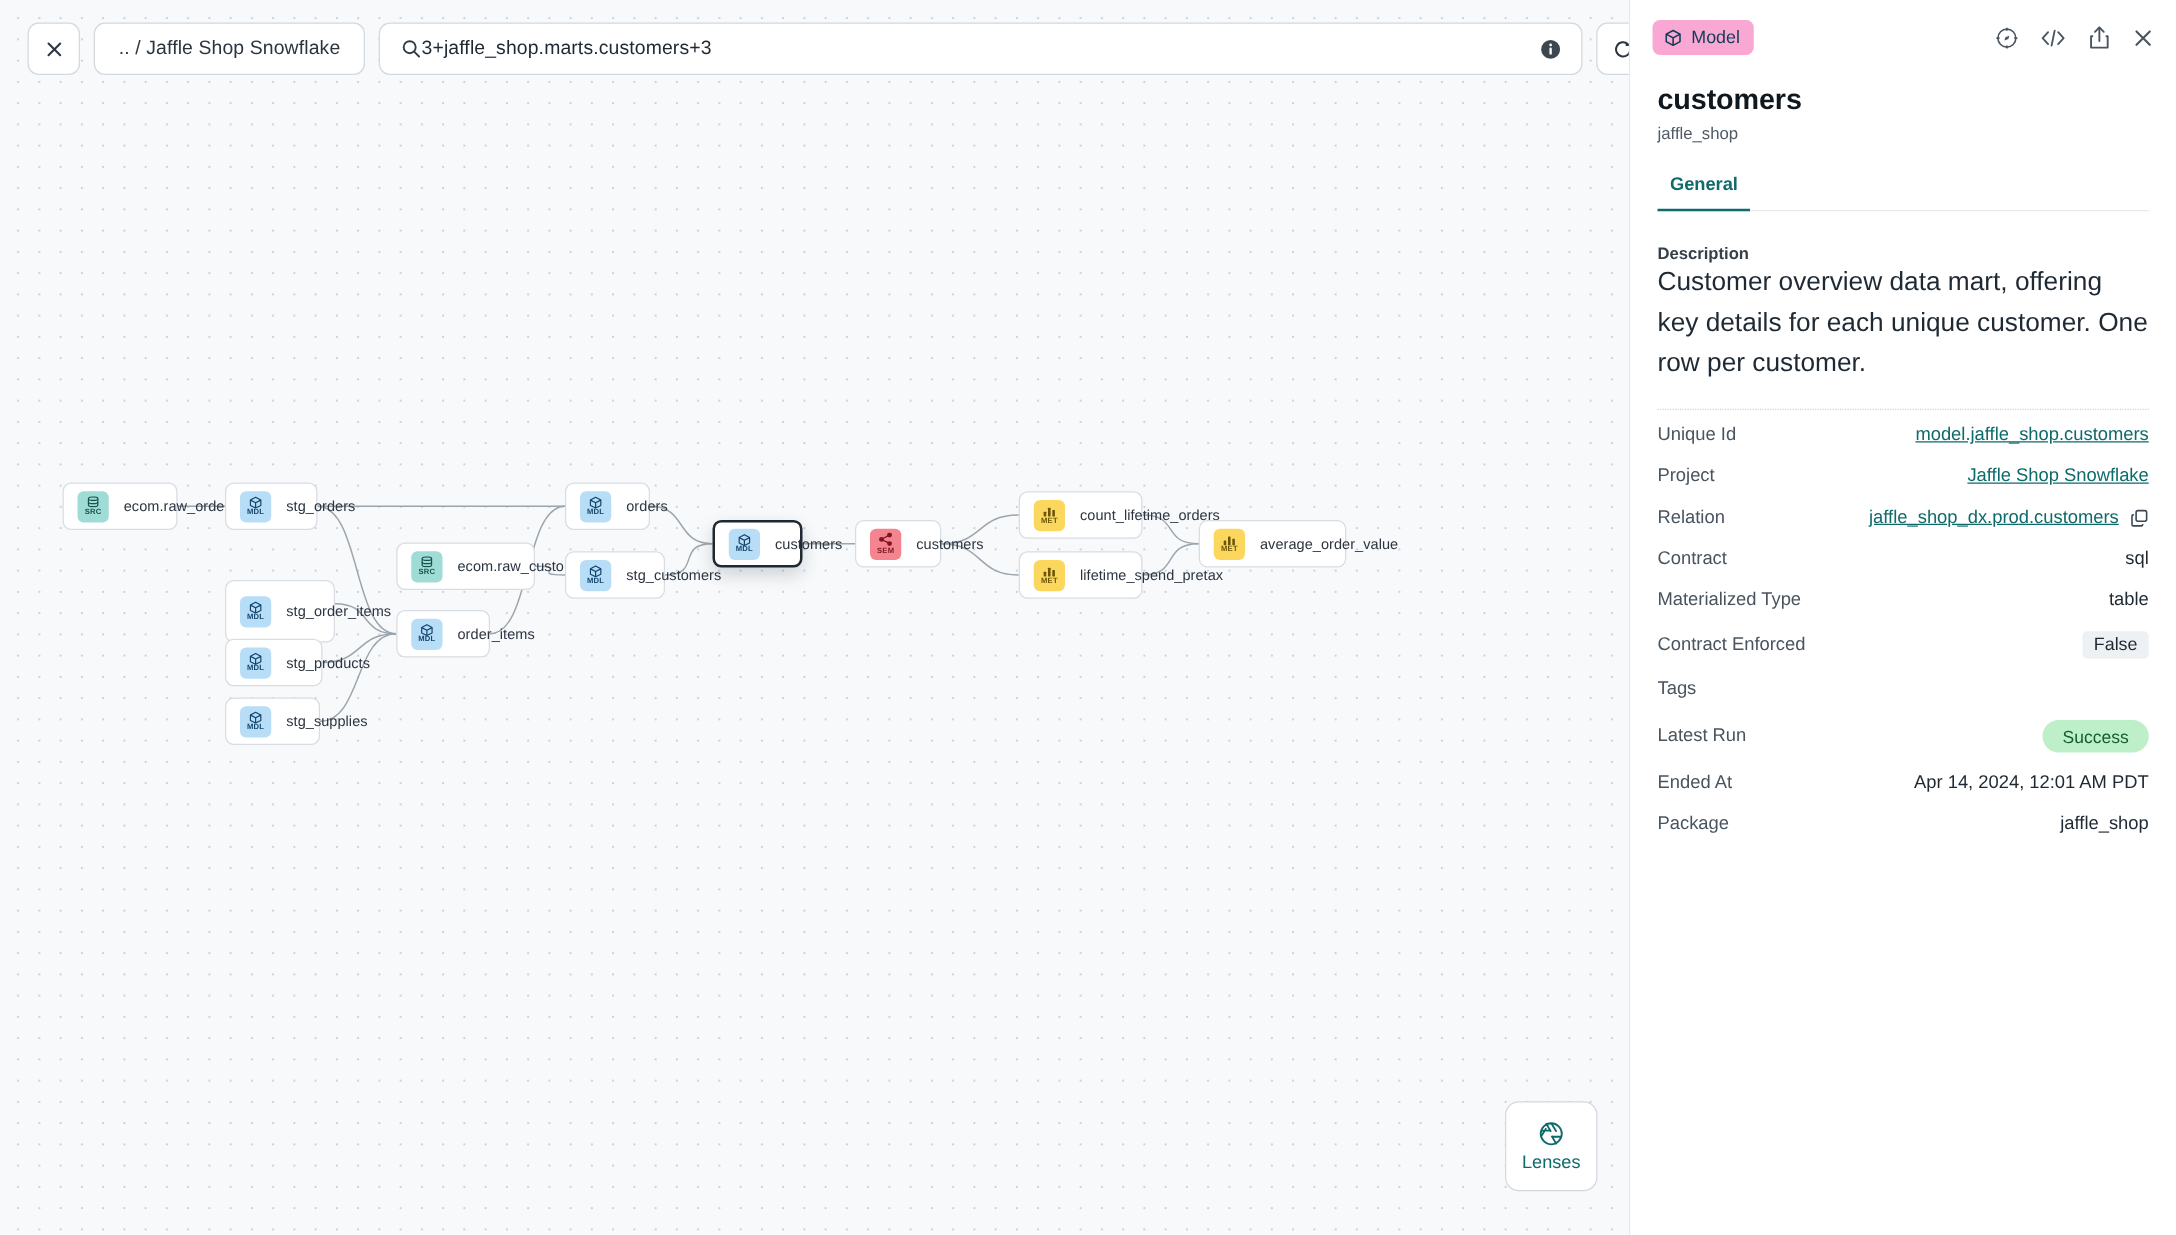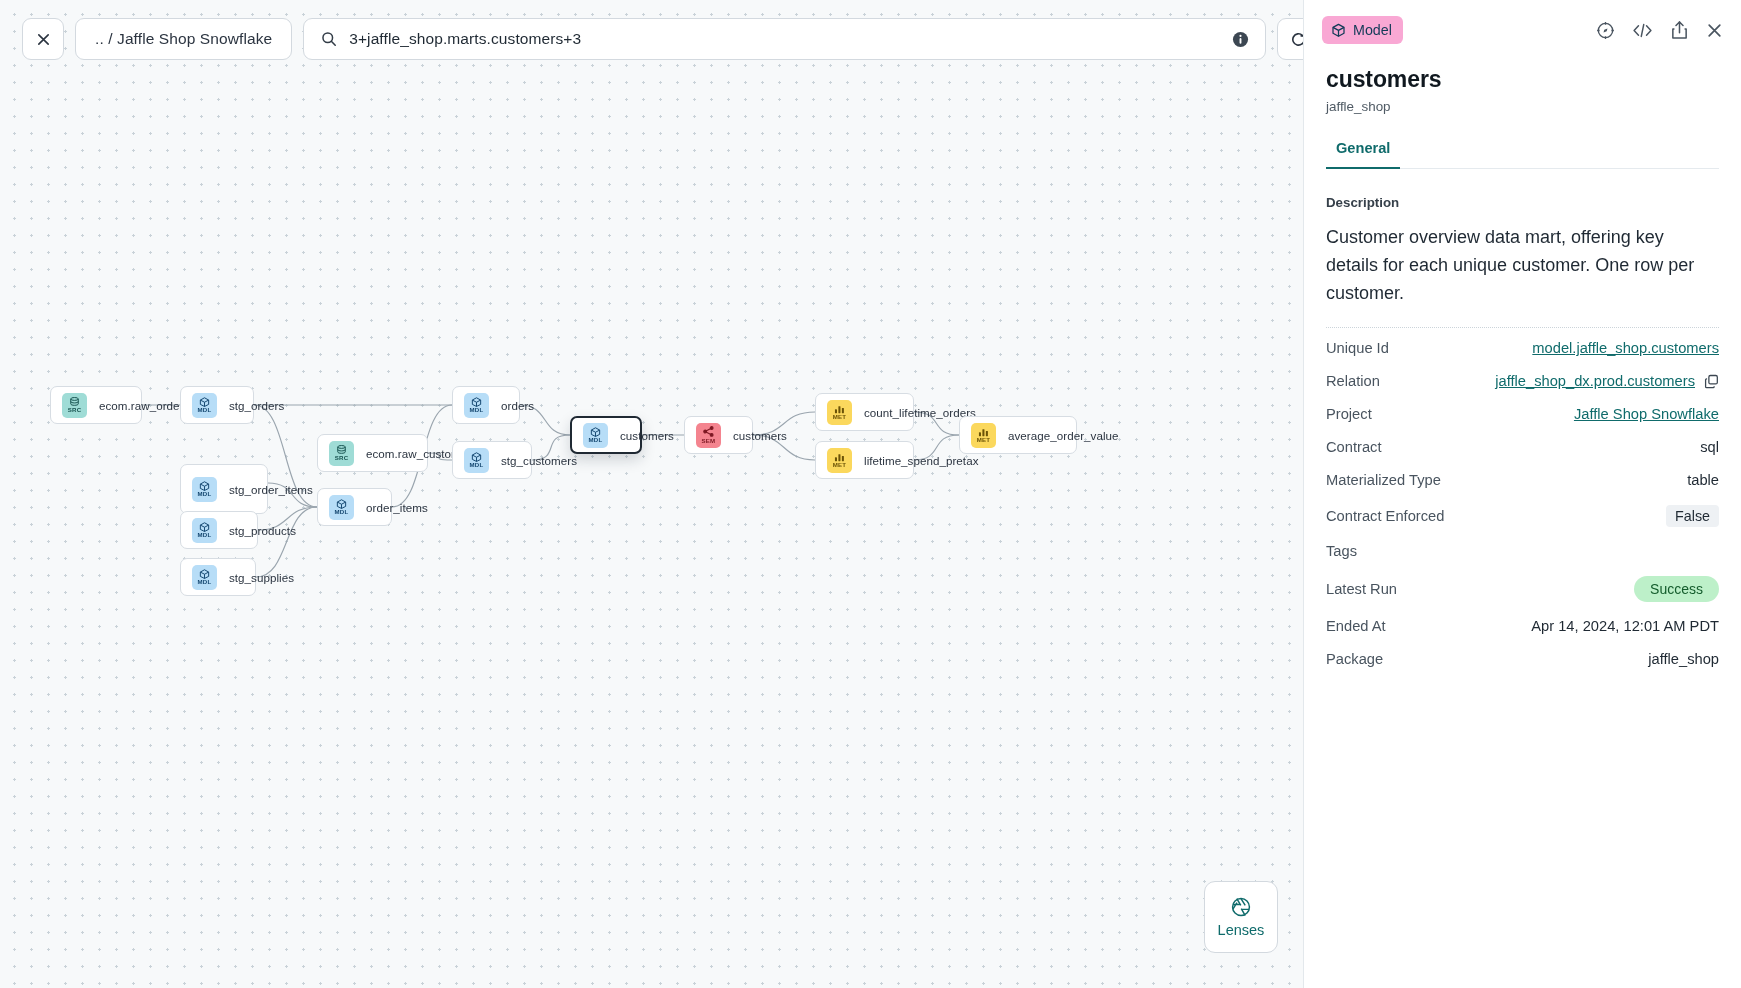--- a/index.html
+++ b/index.html
@@ -33,21 +33,21 @@
     height: 42px;
     display: flex; align-items: center; justify-content: center;
     color: #2b3440;
     cursor: pointer;
   }
   #close-graph-btn { width: 42px; }
   #breadcrumb-btn { padding: 0 19px; font-size: 15.5px; color: #2b3440; letter-spacing: .1px; white-space: nowrap; }
   #search-wrap {
     background: #fff; border: 1px solid #d3d9df; border-radius: 9px;
     height: 42px; width: 963px;
-    display: flex; align-items: center; gap: 12px;
+    display: flex; align-items: center; 
     padding: 0 16px 0 17px;
   }
   #search-input {
     flex: 1; border: none; outline: none; background: transparent;
     font-family: "Liberation Sans", sans-serif;
     font-size: 15.5px; color: #1f2933; letter-spacing: .1px;
   }
   #refresh-btn { width: 42px; }
   .ico { display: block; }
 
@@ -123,21 +123,21 @@
 
   #tabs { margin: 26px 22px 0 22px; border-bottom: 1px solid #e5eaee; display: flex; }
   .tab {
     font-size: 14.6px; color: #0f6b6b; font-weight: bold;
     padding: 0 10px 11px 10px; cursor: pointer;
     border-bottom: 2.5px solid #0f6b6b; margin-bottom: -1px;
   }
 
   #panel-body { padding: 26px 22px 0 22px; overflow-y: auto; flex: 1; }
   #desc-label { font-size: 13.3px; font-weight: bold; color: #36404a; }
-  #desc-text { font-size: 18px; color: #1f2933; line-height: 1.55; margin-top: 14px; }
+  #desc-text { font-size: 21px; color: #1f2933; line-height: 1.55; }
   #desc-divider { border-top: 1px dotted #ccd4da; margin: 19px 0 4px 0; }
 
   .prop-row {
     display: flex; align-items: center; justify-content: space-between;
     min-height: 33px; padding: 8px 0;
   }
   .prop-key { font-size: 14.7px; color: #49545f; white-space: nowrap; }
   .prop-val { font-size: 14.7px; color: #1f2933; text-align: right; }
   .prop-val.link { color: #0f6b6b; text-decoration: underline; cursor: pointer; }
   .prop-val-wrap { display: flex; align-items: center; gap: 9px; justify-content: center; }
@@ -432,38 +432,38 @@
       <div id="desc-text">Customer overview data mart, offering key details for each unique customer. One row per customer.</div>
       <div id="desc-divider"></div>
       <div id="props">
           <div class="prop-row">
             <div class="prop-key">Unique Id</div>
             <div class="prop-val-wrap">
               <div class="prop-val link">model.jaffle_shop.customers</div>
             </div>
           </div>
           <div class="prop-row">
+            <div class="prop-key">Project</div>
+            <div class="prop-val-wrap">
+              <div class="prop-val link">Jaffle Shop Snowflake</div>
+            </div>
+          </div>
+          <div class="prop-row">
             <div class="prop-key">Relation</div>
             <div class="prop-val-wrap">
               <div class="prop-val link">jaffle_shop_dx.prod.customers</div>
               <span id="copy-relation">
                 <svg width="15" height="15" viewBox="0 0 16 16" fill="none" stroke="#3c4752" stroke-width="1.35" stroke-linejoin="round">
                   <rect x="5.2" y="1.6" width="9" height="9" rx="1.6"></rect>
                   <path d="M10.8 13.1 L10.8 13.6 C10.8 14.2 10.3 14.6 9.7 14.6 L2.8 14.6 C2.2 14.6 1.7 14.2 1.7 13.6 L1.7 6.2 C1.7 5.6 2.2 5.2 2.8 5.2 L3.3 5.2"></path>
                 </svg>
               </span>
             </div>
           </div>
           <div class="prop-row">
-            <div class="prop-key">Project</div>
-            <div class="prop-val-wrap">
-              <div class="prop-val link">Jaffle Shop Snowflake</div>
-            </div>
-          </div>
-          <div class="prop-row">
             <div class="prop-key">Contract</div>
             <div class="prop-val-wrap">
               <div class="prop-val">sql</div>
             </div>
           </div>
           <div class="prop-row">
             <div class="prop-key">Materialized Type</div>
             <div class="prop-val-wrap">
               <div class="prop-val">table</div>
             </div>

